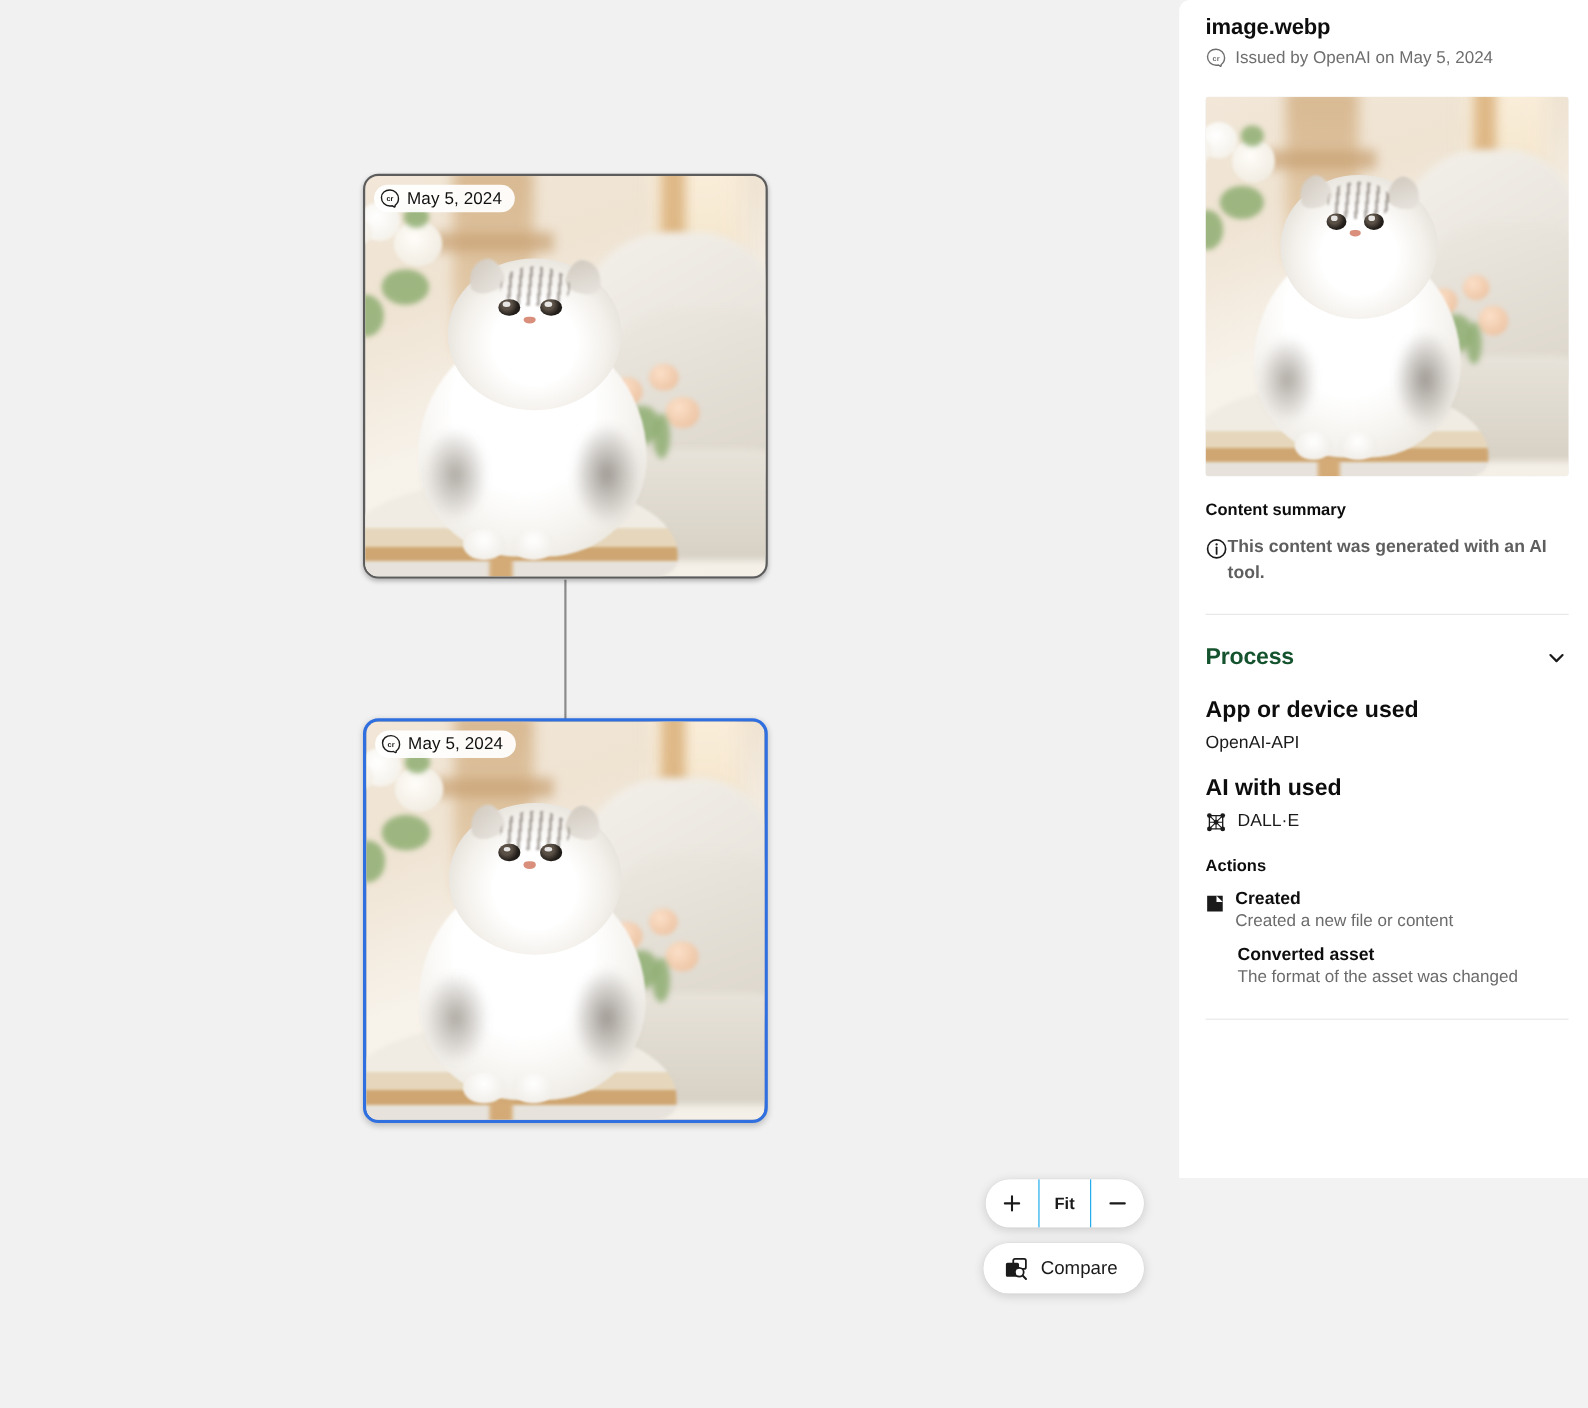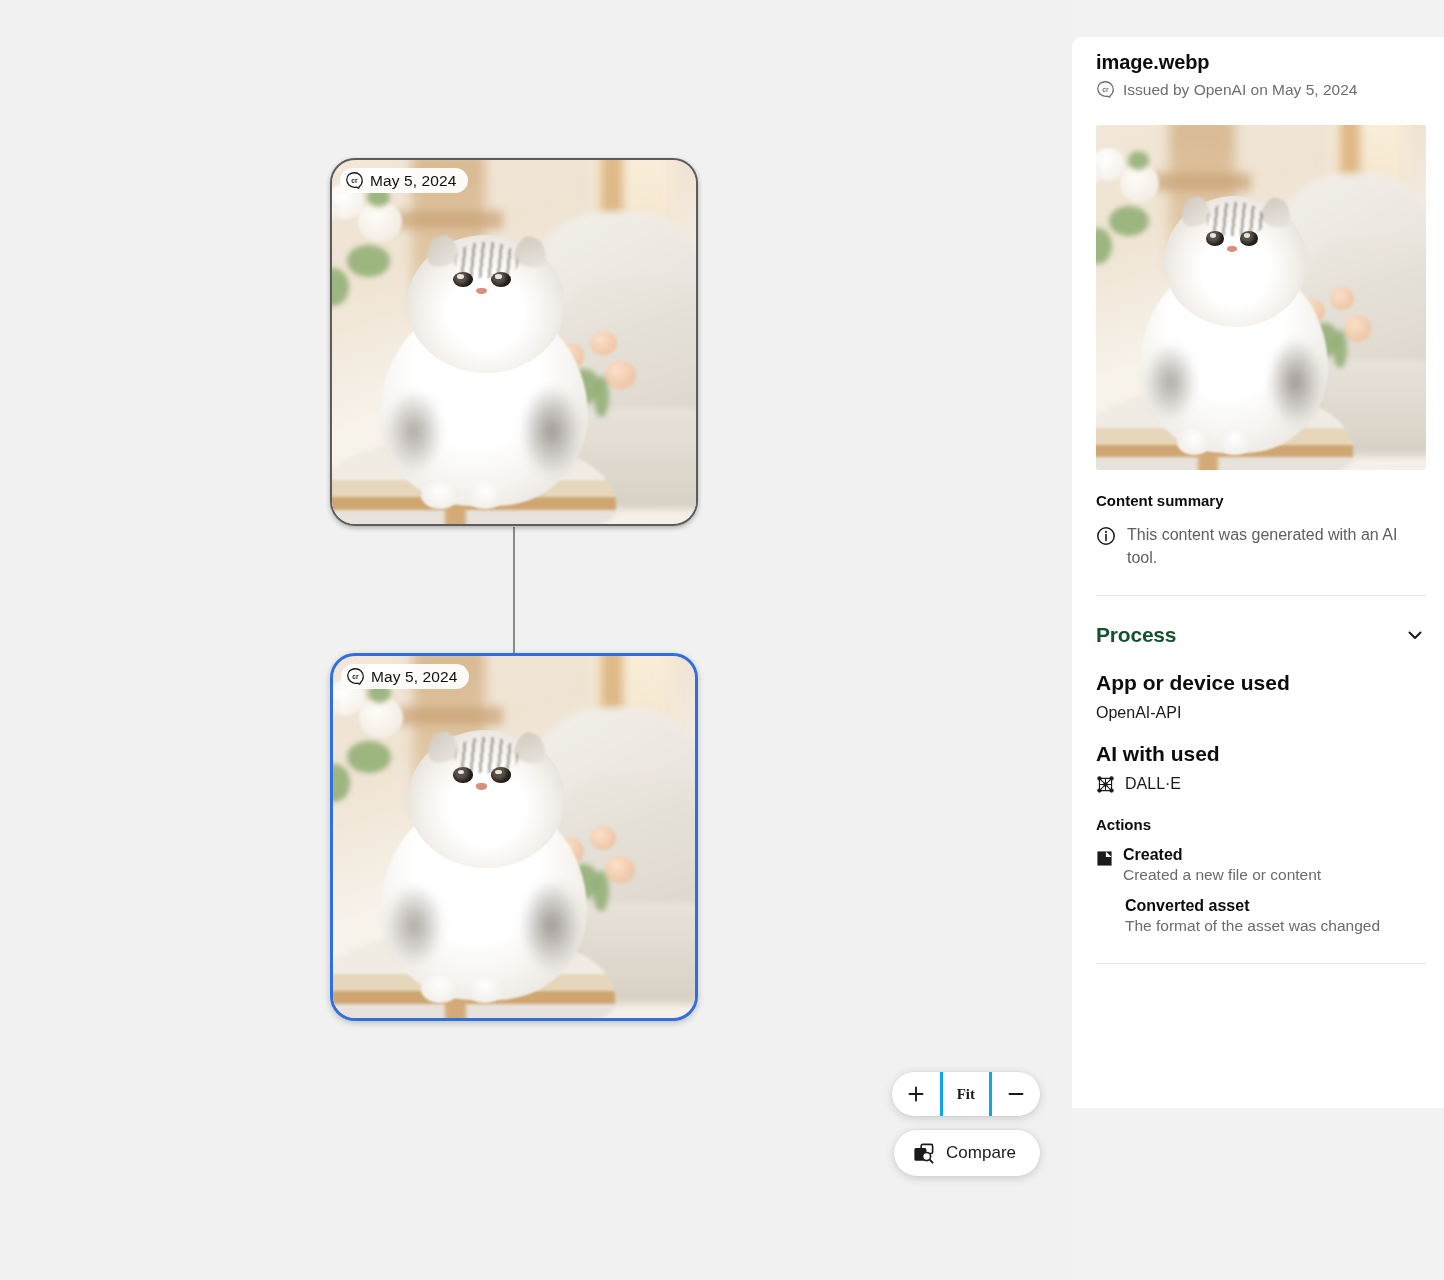--- a/index.html
+++ b/index.html
@@ -14,21 +14,21 @@
   
   .canvas {
     position: relative;
     width: 1072px; height: 1280px;
     background: #f1f1f1;
     overflow: hidden;
   }
 
   .node {
     position: absolute;
-    border-radius: 25px;
+    border-radius: 14px;
     overflow: hidden;
     background: #a3a3a3;
   }
   .node.root {
     left: 330px; top: 158px; width: 368px; height: 368px;
     border: 2px solid #5c5c5c;
     box-shadow: 0 2px 5px rgba(0,0,0,.28);
   }
   .node.selected {
     left: 330px; top: 653px; width: 368px; height: 368px;
@@ -123,53 +123,52 @@
               align-items:flex-end; gap:14px; z-index:20; }
   .zoom-pill {
     display:flex; align-items:stretch; height:44px;
     background:#fff; border-radius:999px;
     box-shadow: 0 2px 10px rgba(0,0,0,.16), 0 0 0 .5px rgba(0,0,0,.04);
     overflow:hidden;
   }
   .zoom-btn { display:flex; align-items:center; justify-content:center;
               min-width:46px; padding:0 14px; cursor:pointer;
               font-size:15px; font-weight:700; color:#1a1a1a; }
-  .zoom-btn + .zoom-btn { border-left:3px solid #0ea5e9;font-family:Liberation Serif, serif; }
+  .zoom-btn + .zoom-btn { border-left:1px solid #0ea5e9; }
   .compare-pill {
     display:flex; align-items:center; gap:11px; height:46px; padding:0 24px 0 20px;
     background:#fff; border-radius:999px; cursor:pointer;
     box-shadow: 0 2px 10px rgba(0,0,0,.16), 0 0 0 .5px rgba(0,0,0,.04);
     font-size:17px; color:#1a1a1a;
   }
 
   
   .sidebar {
     width: 372px; height: 1071px; background:#fff;
     border-top-left-radius: 10px;
     padding: 0 18px 10px 24px;
     overflow: hidden;
     position: relative;
-    margin-top: 37px;
   }
   .sb-title { font-size:20px; font-weight:700; color:#0d0d0d; letter-spacing:-.1px;
               padding-top:14px; }
   .sb-issued { display:flex; align-items:center; gap:8px; margin-top:6px;
                font-size:15.5px; color:#6e6e6e; }
   .sb-thumb { margin-top:26px; width:330px; height:345px; border-radius:3px;
               overflow:hidden; position:relative; background:#eee; }
   .divider { height:1px; background:#e6e6e6; margin:26px 0 0 0; }
 
   .sec-title { font-size:15px; font-weight:700; color:#0d0d0d; }
   .sec-h2 { font-size:21px; font-weight:700; color:#14532d; letter-spacing:-.2px; line-height:1.45; }
   .val-txt { font-size:16px; color:#1a1a1a; }
   .sec-head { display:flex; align-items:flex-start; justify-content:space-between; gap:10px; }
   .chev { flex:0 0 22px; margin-top:4px; cursor:pointer; }
 
   .content-summary { margin-top:22px; }
-  .cs-row { display:flex; gap:11px; margin-top:14px; }
+  .cs-row { display:flex; margin-top:14px;font-weight:bold; }
   .cs-text { font-size:16px; color:#5e5e5e; line-height:1.45; }
 
   .process { margin-top:24px; }
   .p-desc { margin-top:6px; font-size:15.5px; color:#6b6b6b; line-height:1.42; max-width:300px; }
   .f-label { margin-top:20px; font-size:21px; font-weight:700; color:#0d0d0d; }
   .f-value { margin-top:9px; font-size:16px; color:#1a1a1a; }
   .tool-row { display:flex; align-items:center; gap:10px; margin-top:9px; }
   .actions-label { margin-top:22px; font-size:15px; font-weight:700; color:#0d0d0d; }
   .act { display:flex; gap:10px; margin-top:13px; }
   .act-ic { flex:0 0 17px; margin-top:4px; }

